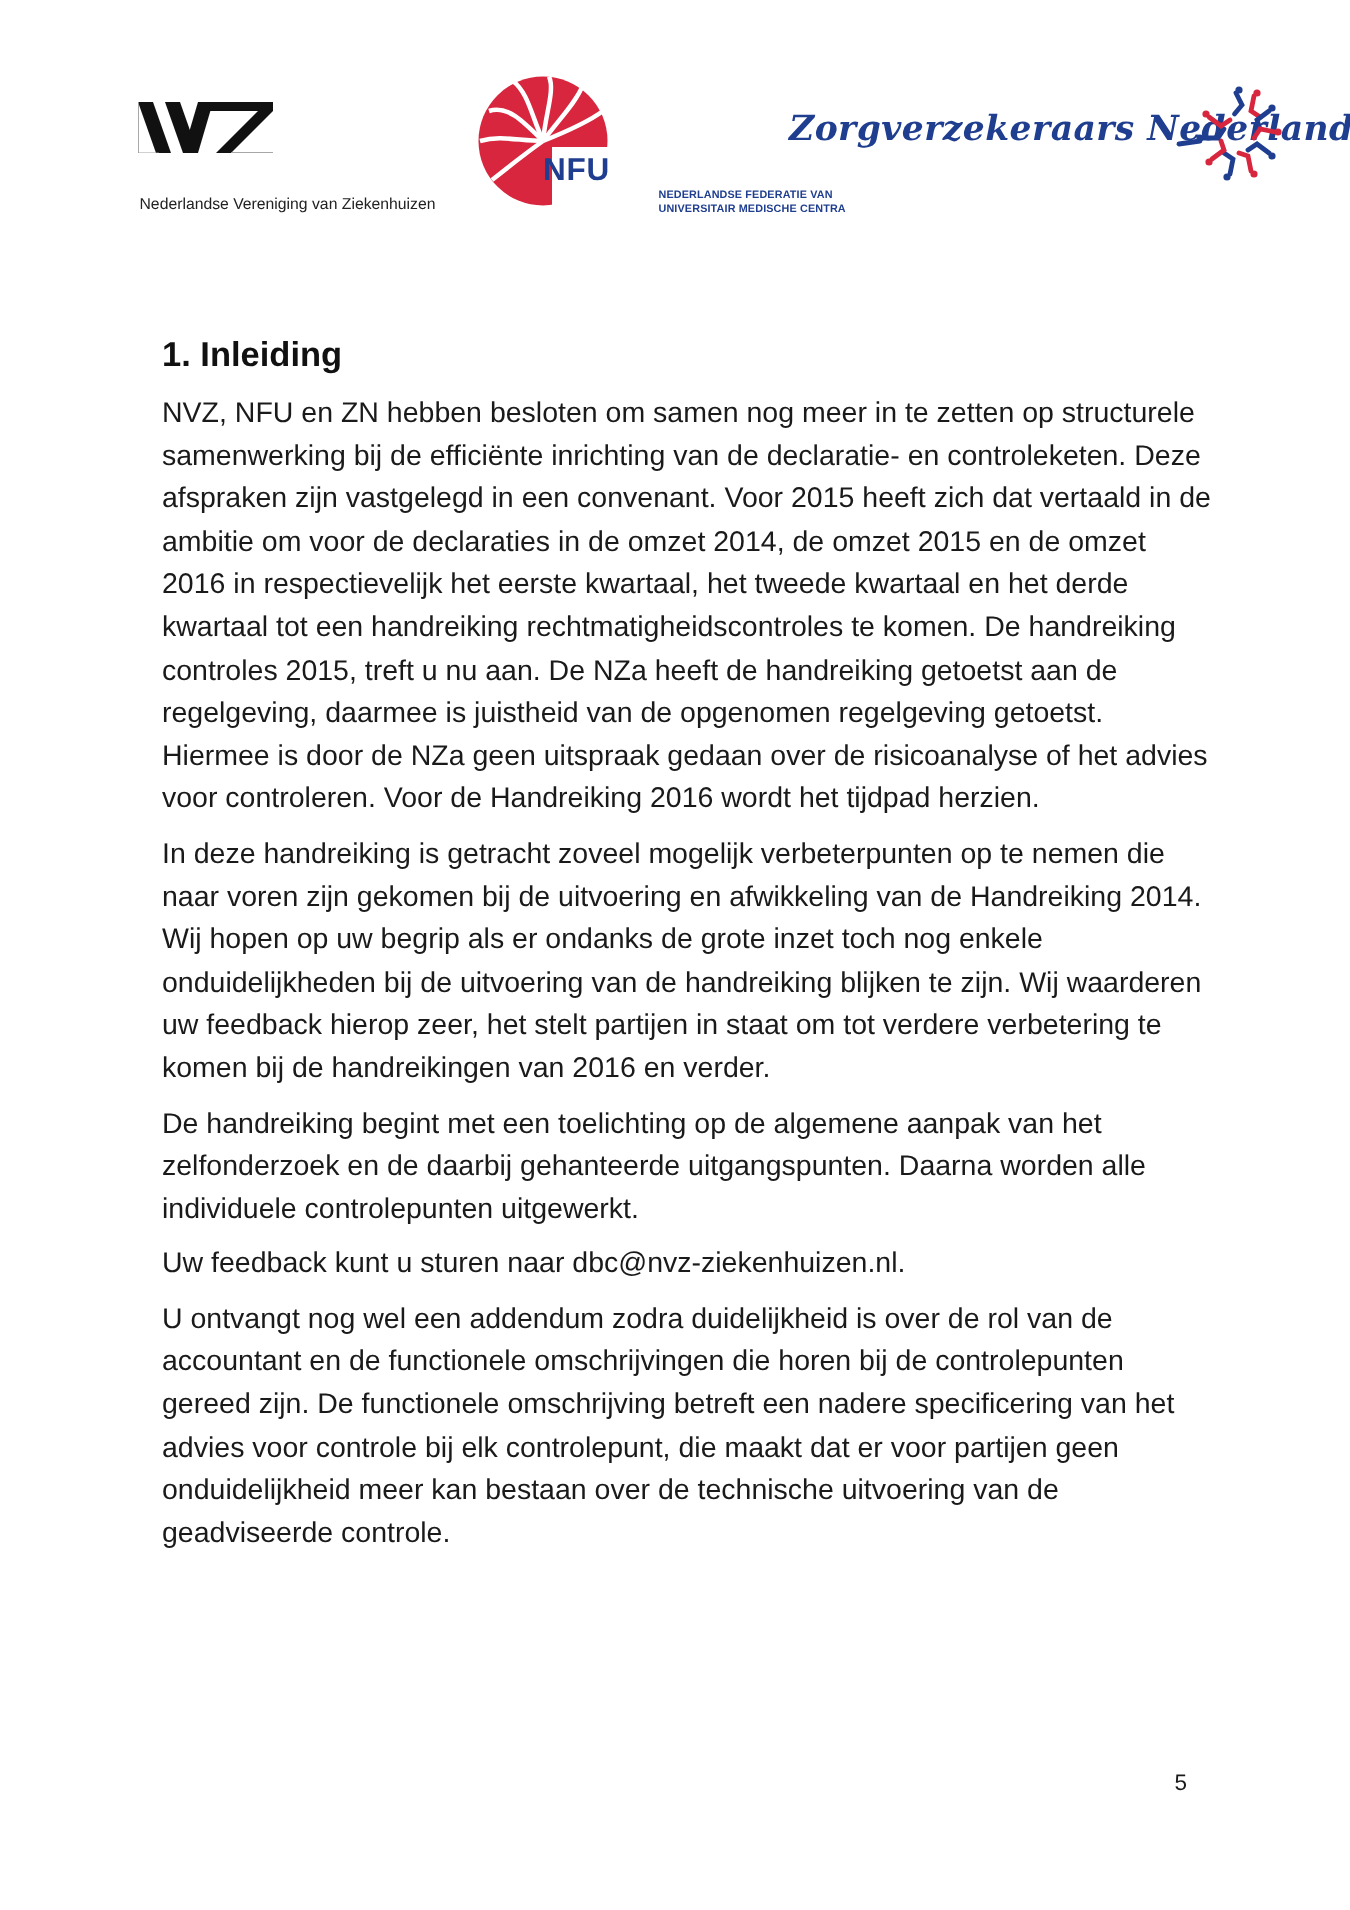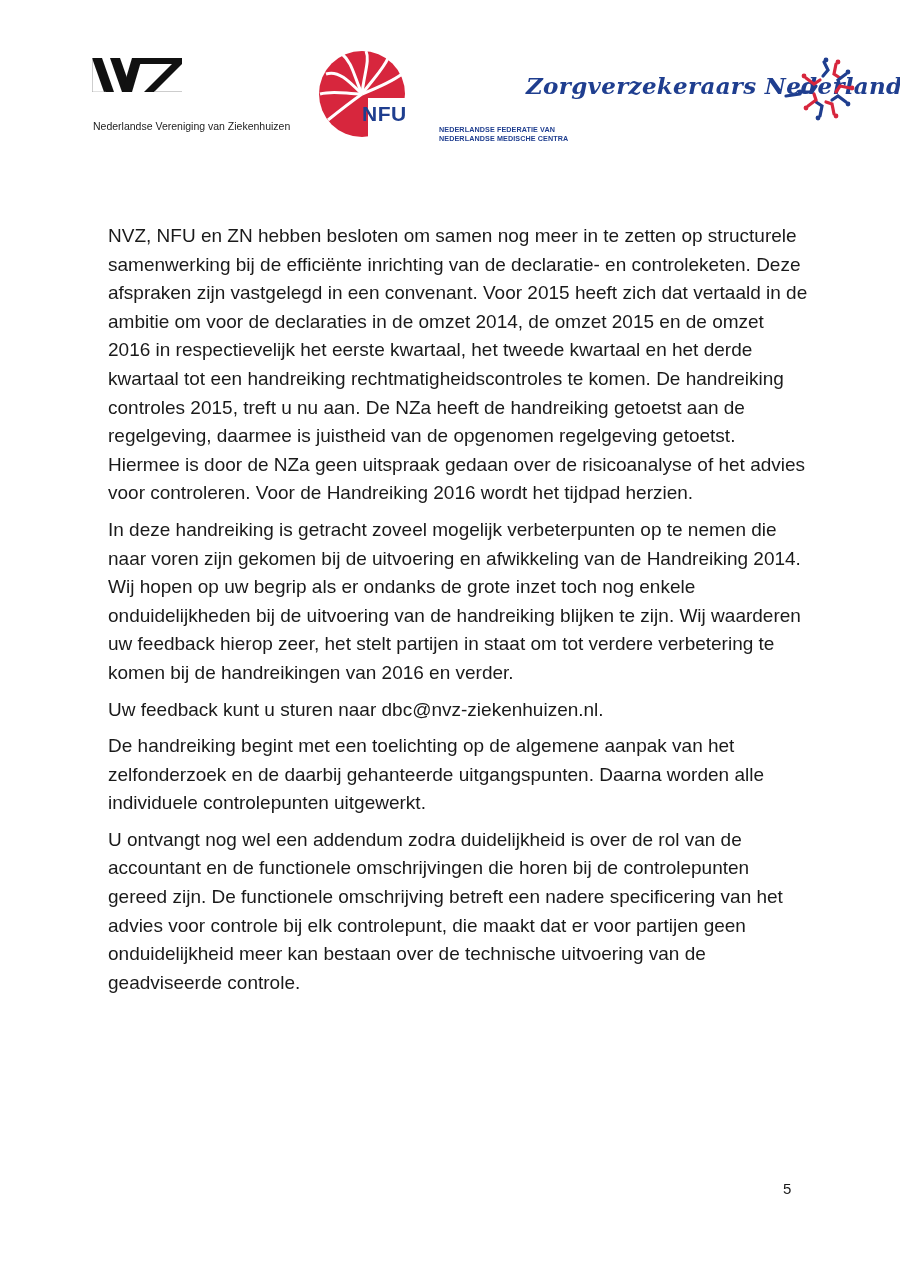--- a/index.html
+++ b/index.html
@@ -1,17 +1,17 @@
 <!DOCTYPE html>
 <html><head>
   <meta charset="utf-8">
   <style>
     html, body { margin: 0; padding: 0; background: #ffffff; }
     body { width: 900px; height: 1273px; position: relative; overflow: hidden; font-family: "Liberation Sans", sans-serif; color: #111; }
-    .logo-nvz { position: absolute; left: 92px; top: 58px; width: 220px; height: 80px; text-decoration: underline; }
+    .logo-nvz { position: absolute; left: 92px; top: 68px; width: 220px; height: 80px; text-decoration: underline; }
     .nvz-mark { position: absolute; left: 0; top: 0; width: 92px; height: 34px; }
     .nvz-sub { position: absolute; left: 1px; top: 62px; font-size: 10.5px; color: #222; white-space: nowrap; }
     .logo-nfu { position: absolute; left: 318px; top: 50px; width: 200px; height: 95px; }
     .nfu-circle { position: absolute; left: 0; top: 0; width: 95px; height: 90px; }
     .nfu-title { position: absolute; left: 44px; top: 52px; font-size: 21px; font-weight: bold; color: #1f3e8f; letter-spacing: 0.5px; }
     .nfu-sub1, .nfu-sub2 { position: absolute; left: 81px; font-size: 7.2px; font-weight: bold; color: #1f3e8f; white-space: nowrap; letter-spacing: 0.1px; margin-left: 40px; }
     .nfu-sub1 { top: 75px; }
     .nfu-sub2 { top: 84px; }
     .logo-zn { position: absolute; left: 526px; top: 56px; width: 340px; height: 70px; }
     .zn-text { position: absolute; left: 0; top: 16px; font-family: "DejaVu Serif", serif; font-style: italic; font-weight: bold; font-size: 23px; color: #1f3e8f; white-space: nowrap; letter-spacing: 0.3px; }
@@ -47,21 +47,21 @@
       <path d="M44 44 C 56 28, 66 18, 70 8"></path>
       <path d="M44 44 C 64 36, 76 30, 84 24"></path>
       <path d="M44 44 C 28 44, 16 40, 2 44"></path>
       <path d="M44 44 C 30 54, 20 62, 10 70"></path>
     </g>
     <rect x="50" y="48" width="45" height="42" fill="#ffffff"></rect>
     <rect x="34" y="50" width="20" height="40" fill="#ffffff" opacity="0"></rect>
   </svg>
   <div class="nfu-title">NFU</div>
   <div class="nfu-sub1">NEDERLANDSE FEDERATIE VAN</div>
-  <div class="nfu-sub2">NEDERLANDSE MEDISCHE CENTRA</div>
+  <div class="nfu-sub2">UNIVERSITAIR MEDISCHE CENTRA</div>
 </div>
 
 <div class="logo-zn">
   <div class="zn-text">Zorgverzekeraars Nederland</div>
   <svg class="zn-figure" viewBox="0 0 80 68">
     <g stroke-linecap="round" stroke-width="3.2" fill="none">
       <path d="M40 6 l4 8 l-5 6" stroke="#1f3e8f"></path>
       <path d="M52 8 l-2 10 l6 4" stroke="#d7263d"></path>
       <path d="M62 18 l-8 6 l2 6" stroke="#1f3e8f"></path>
       <path d="M66 32 l-10 -2 l-4 6" stroke="#d7263d"></path>
@@ -84,20 +84,21 @@
       <circle cx="54" cy="6" r="2.4"></circle>
         <circle cx="68" cy="32" r="2.4"></circle>
         <circle cx="52" cy="60" r="2.4"></circle>
       <circle cx="22" cy="52" r="2.4"></circle>
         <circle cx="20" cy="20" r="2.4"></circle>
     </g>
   </svg>
 </div>
 
 <div class="page-content">
+  <h1>1. Inleiding</h1>
   <p>NVZ, NFU en ZN hebben besloten om samen nog meer in te zetten op structurele samenwerking bij de efficiënte inrichting van de declaratie- en controleketen. Deze afspraken zijn vastgelegd in een convenant. Voor 2015 heeft zich dat vertaald in de ambitie om voor de declaraties in de omzet 2014, de omzet 2015 en de omzet 2016 in respectievelijk het eerste kwartaal, het tweede kwartaal en het derde kwartaal tot een handreiking rechtmatigheidscontroles te komen. De handreiking controles 2015, treft u nu aan. De NZa heeft de handreiking getoetst aan de regelgeving, daarmee is juistheid van de opgenomen regelgeving getoetst. Hiermee is door de NZa geen uitspraak gedaan over de risicoanalyse of het advies voor controleren. Voor de Handreiking 2016 wordt het tijdpad herzien.</p>
   <p>In deze handreiking is getracht zoveel mogelijk verbeterpunten op te nemen die naar voren zijn gekomen bij de uitvoering en afwikkeling van de Handreiking 2014. Wij hopen op uw begrip als er ondanks de grote inzet toch nog enkele onduidelijkheden bij de uitvoering van de handreiking blijken te zijn. Wij waarderen uw feedback hierop zeer, het stelt partijen in staat om tot verdere verbetering te komen bij de handreikingen van 2016 en verder.</p>
+  <p>De handreiking begint met een toelichting op de algemene aanpak van het zelfonderzoek en de daarbij gehanteerde uitgangspunten. Daarna worden alle individuele controlepunten uitgewerkt.</p>
   <p>Uw feedback kunt u sturen naar dbc@nvz-ziekenhuizen.nl.</p>
-  <p>De handreiking begint met een toelichting op de algemene aanpak van het zelfonderzoek en de daarbij gehanteerde uitgangspunten. Daarna worden alle individuele controlepunten uitgewerkt.</p>
   <p>U ontvangt nog wel een addendum zodra duidelijkheid is over de rol van de accountant en de functionele omschrijvingen die horen bij de controlepunten gereed zijn. De functionele omschrijving betreft een nadere specificering van het advies voor controle bij elk controlepunt, die maakt dat er voor partijen geen onduidelijkheid meer kan bestaan over de technische uitvoering van de geadviseerde controle.</p>
 </div>
 
 <div class="page-number">5</div>
 
 </body></html>

